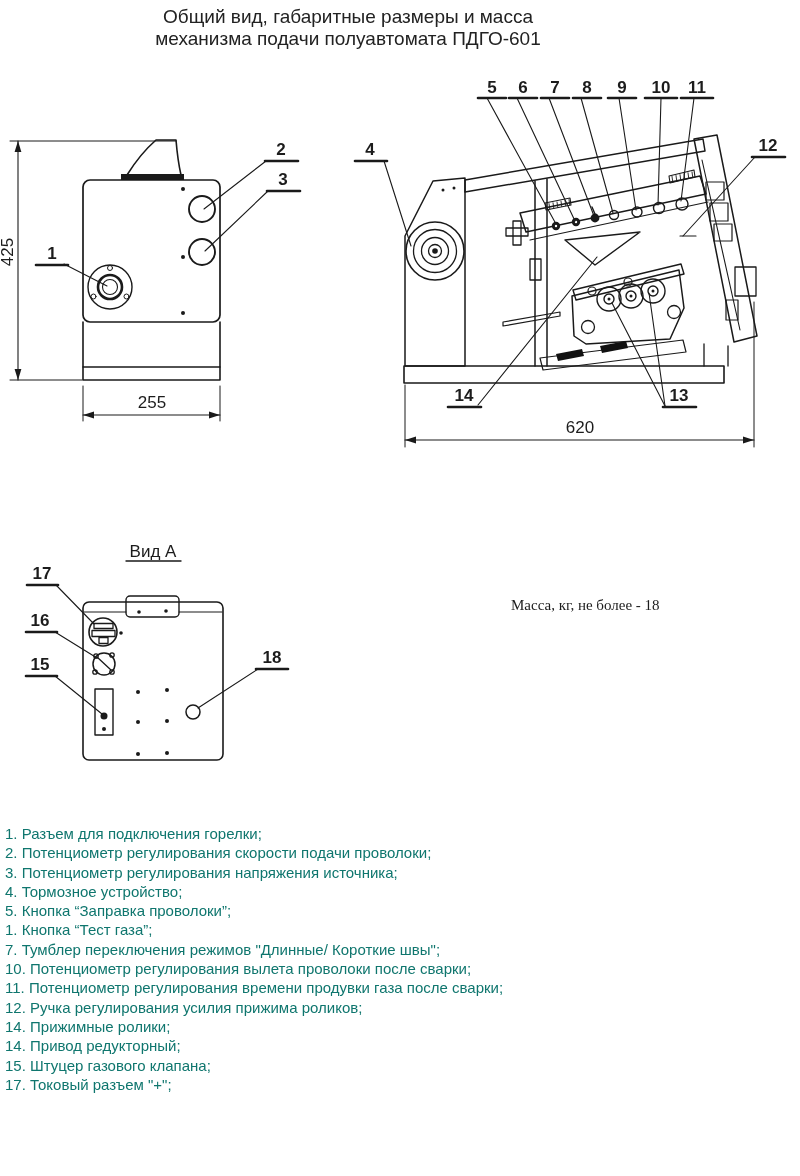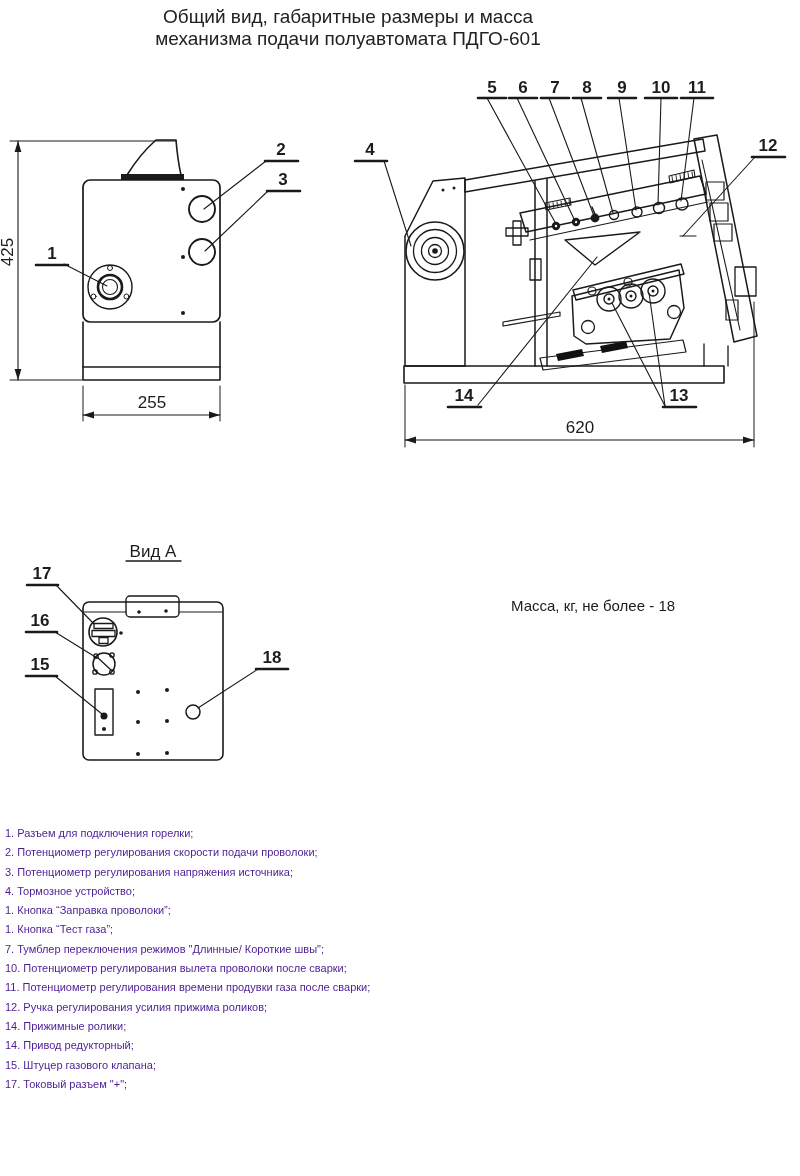--- a/index.html
+++ b/index.html
@@ -1,22 +1,22 @@
 <!DOCTYPE html>
 <html><head>
 <meta charset="utf-8">
 <style>
   html,body{margin:0;padding:0;background:#ffffff;}
   .page{position:relative;width:800px;height:1176px;background:#fff;overflow:hidden;
         font-family:"Liberation Sans",sans-serif;color:#1c1c1c;}
   .title{position:absolute;top:6px;left:0;width:696px;text-align:center;
          font-size:19px;line-height:21.5px;color:#222;}
   .drawing-svg{position:absolute;top:0;left:0;}
-  .mass-note{position:absolute;left:511px;top:597px;font-size:15px;color:#1c1c1c;}
-  .legend{position:absolute;left:5px;top:824px;font-size:11px;line-height:19.3px;color:#4c1d95;}
+  .mass-note{position:absolute;left:511px;top:597px;font-size:15px;color:#1c1c1c;font-family:Liberation Serif, serif;}
+  .legend{position:absolute;left:5px;top:824px;font-size:15px;line-height:19.3px;color:#0f766e;}
   .legend div{white-space:nowrap;}
   
   text{font-family:"Liberation Sans",sans-serif;fill:#1c1c1c;}
   .callout-num{font-size:17px;font-weight:700;}
   .dim-num{font-size:17px;font-weight:400;}
   .view-label{font-size:17px;font-weight:400;}
 </style>
 </head>
 <body>
 
@@ -304,21 +304,21 @@
     </g>
   </svg>
 
   <div class="mass-note">Масса, кг, не более - 18</div>
 
   <div class="legend">
     <div>1. Разъем для подключения горелки;</div>
     <div>2. Потенциометр регулирования скорости подачи проволоки;</div>
     <div>3. Потенциометр регулирования напряжения источника;</div>
     <div>4. Тормозное устройство;</div>
-    <div>1. Кнопка “Заправка проволоки”;</div>
+    <div>5. Кнопка “Заправка проволоки”;</div>
     <div>1. Кнопка “Тест газа”;</div>
     <div>7. Тумблер переключения режимов "Длинные/ Короткие швы";</div>
     <div>10. Потенциометр регулирования вылета проволоки после сварки;</div>
     <div>11. Потенциометр регулирования времени продувки газа после сварки;</div>
     <div>12. Ручка регулирования усилия прижима роликов;</div>
     <div>14. Прижимные ролики;</div>
     <div>14. Привод редукторный;</div>
     <div>15. Штуцер газового клапана;</div>
     <div>17. Токовый разъем "+";</div>
   </div>

